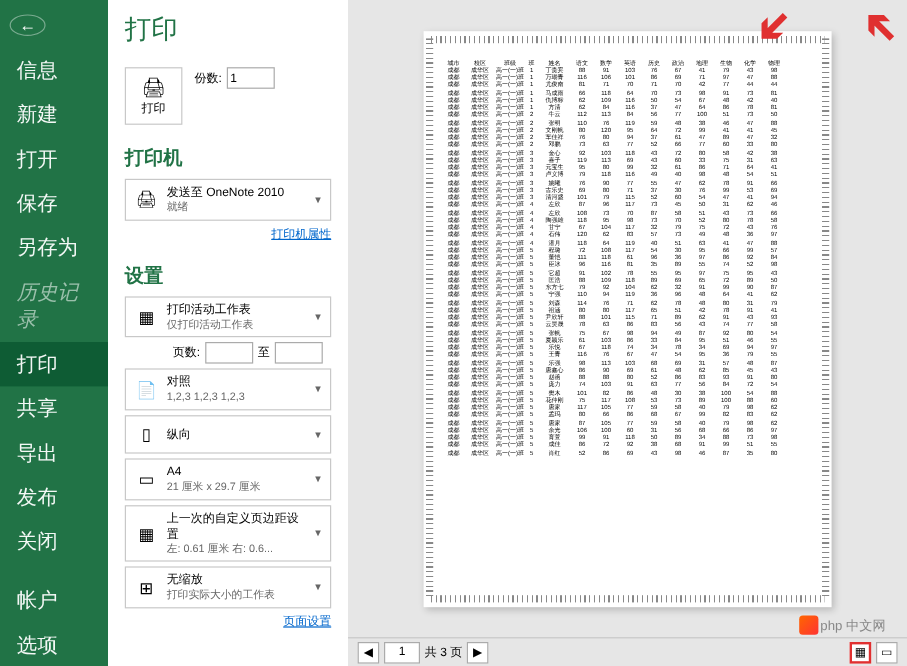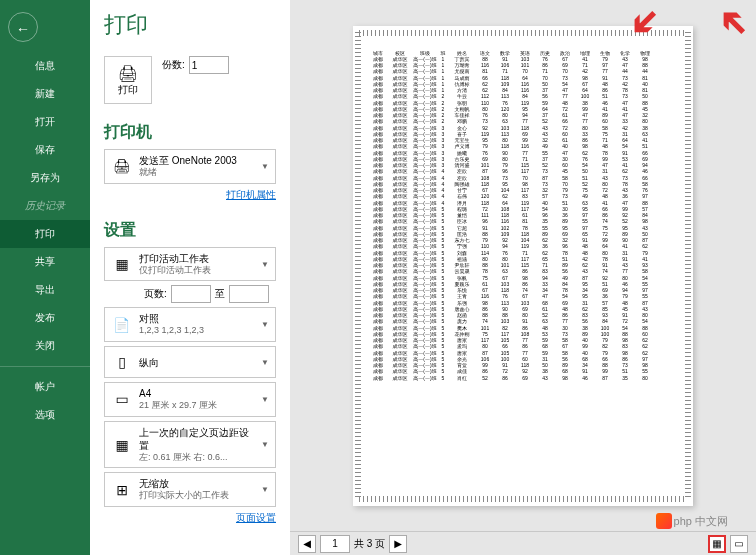--- a/index.html
+++ b/index.html
@@ -1,19 +1,19 @@
 <!DOCTYPE html>
 <html><head>
   <meta charset="utf-8">
   <style>
     * { margin: 0; padding: 0; box-sizing: border-box; font-family: "Microsoft YaHei", sans-serif; }
     body { width: 756px; height: 555px; display: flex; background: #fff; overflow: hidden; position: relative; }
     .sidebar { width: 90px; background: #217346; color: #fff; display: flex; flex-direction: column; padding-top: 8px; }
     .back-btn { width: 30px; height: 30px; border-radius: 50%; border: 1px solid rgba(255,255,255,0.4); margin: 4px 8px 10px; display: flex; align-items: center; justify-content: center; font-size: 14px; cursor: pointer; }
-    .nav-item { padding: 7px 14px; font-size: 10px; cursor: pointer; color: rgba(255,255,255,0.95); text-align: center; }
+    .nav-item { padding: 7px 14px; font-size: 17px; cursor: pointer; color: rgba(255,255,255,0.95); }
     .nav-item.active { background: #0e5c34; }
     .nav-item.dim { color: rgba(255,255,255,0.55); font-style: italic; }
     .nav-sep { height: 1px; background: rgba(255,255,255,0.2); margin: 6px 0; }
     .main { flex: 1; display: flex; background: #fff; }
     .settings-pane { width: 200px; padding: 10px 14px; }
     .page-title { font-size: 22px; font-weight: 300; color: #217346; margin-bottom: 16px; }
     .print-row { display: flex; align-items: flex-start; gap: 10px; }
     .print-btn { width: 48px; height: 48px; border: 1px solid #c8c8c8; display: flex; flex-direction: column; align-items: center; justify-content: center; font-size: 10px; cursor: pointer; }
     .copies { display: flex; align-items: center; gap: 4px; font-size: 10px; }
     .copies input { width: 40px; height: 18px; font-size: 10px; border: 1px solid #ababab; padding: 0 2px; }
@@ -40,21 +40,21 @@
     .data-table { font-size: 5px; line-height: 1.25; margin: 16px 10px 10px; font-family: "SimSun", monospace; white-space: nowrap; }
     .data-table div { display: flex; }
     .data-table span { display: inline-block; text-align: center; }
     .c0 { width: 18px; } .c1 { width: 26px; } .c2 { width: 24px; } .c3 { width: 12px; } .c4 { width: 26px; }
     .cn { width: 20px; }
     .preview-footer { height: 24px; background: #e6e6e6; border-top: 1px solid #c8c8c8; display: flex; align-items: center; padding: 0 8px; font-size: 10px; gap: 4px; }
     .pf-spacer { flex: 1; }
     .pf-btn { width: 18px; height: 18px; border: 1px solid #ababab; background: #fff; display: flex; align-items: center; justify-content: center; cursor: pointer; font-size: 10px; }
     .pf-btn.highlight { border: 2px solid #e03030; }
     .pf-input { width: 30px; height: 18px; border: 1px solid #ababab; font-size: 10px; text-align: center; }
-    .watermark { position: absolute; bottom: 26px; right: 28px; font-size: 11px; color: #888; z-index: 20; display: flex; align-items: center; gap: 2px; }
+    .watermark { position: absolute; bottom: 26px; right: 18px; font-size: 11px; color: #888; z-index: 20; display: flex; align-items: center; gap: 2px; }
     .watermark-logo { width: 16px; height: 16px; background: linear-gradient(135deg,#f60,#f33); border-radius: 3px; }
   </style>
 </head>
 <body>
 
 <div class="sidebar">
   <div class="back-btn">←</div>
   <div id="nav1">
       <div class="nav-item">信息</div>
       <div class="nav-item">新建</div>
@@ -86,21 +86,21 @@
       <div class="copies">
         <span>份数:</span>
         <input value="1" style="">
       </div>
     </div>
 
     <div class="section-head">打印机</div>
     <div class="dropdown">
       <span class="dd-icon">🖨</span>
       <div class="dd-text">
-        <div>发送至 OneNote 2003</div>
+        <div>发送至 OneNote 2010</div>
         <div class="sub">就绪</div>
       </div>
       <span class="dd-caret">▼</span>
     </div>
     <div class="link-right">打印机属性</div>
 
     <div class="section-head">设置</div>
 
     <div class="dropdown">
       <span class="dd-icon">▦</span>

